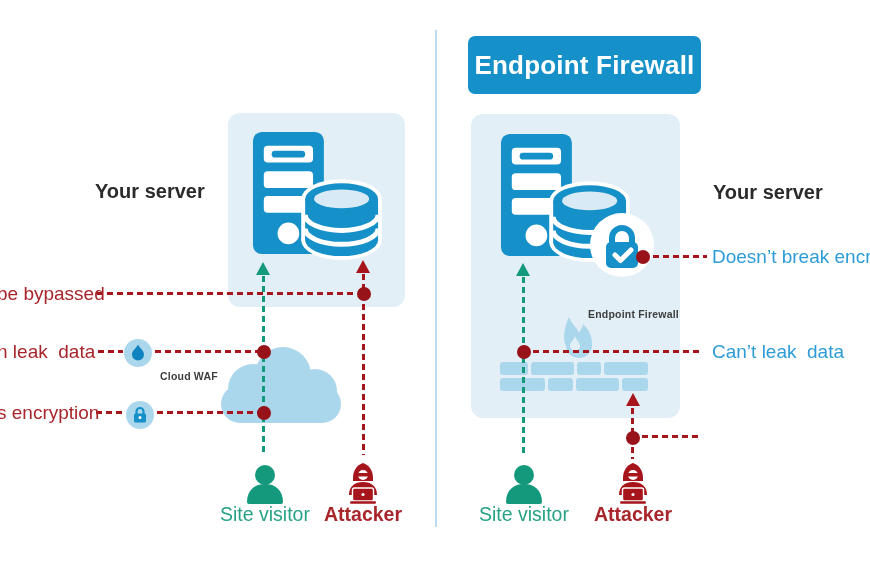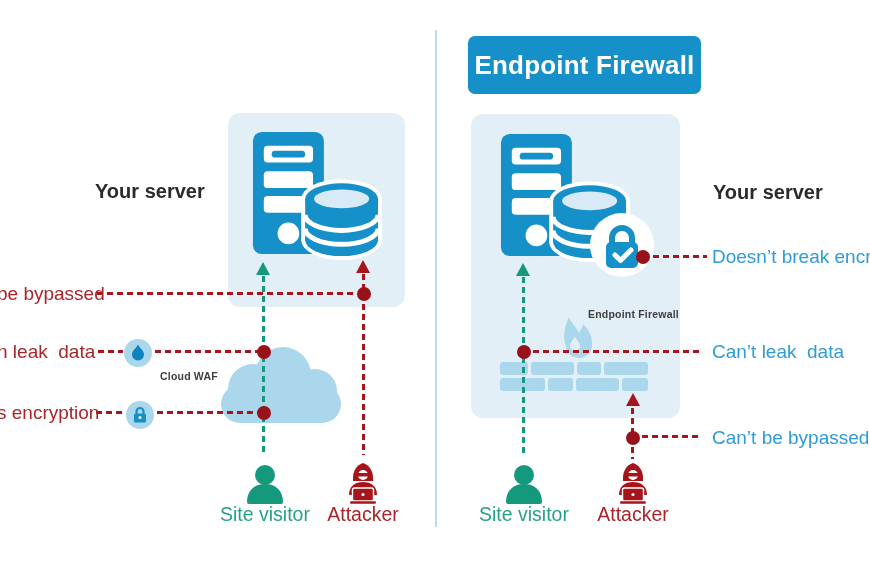--- a/index.html
+++ b/index.html
@@ -13,21 +13,21 @@
   .vd{position:absolute;width:3px;background:repeating-linear-gradient(180deg,var(--c) 0 6px,transparent 6px 10px);}
   .red{--c:var(--red-line);} .green{--c:var(--teal);}
   .arrow-up{position:absolute;width:0;height:0;border-left:7px solid transparent;
             border-right:7px solid transparent;border-bottom:13px solid var(--c);}
   .dot{position:absolute;width:14px;height:14px;border-radius:50%;background:var(--red-dot);z-index:5;}
   .ann{position:absolute;font-size:19px;white-space:pre;line-height:22px;z-index:6;}
   .ann-red{color:var(--red-text);} .ann-blue{color:var(--blue-text);}
   .server-label{position:absolute;font-size:20px;font-weight:700;color:#2b2b2b;}
   .mini-label{position:absolute;font-size:10.5px;font-weight:700;color:var(--dark-gray);letter-spacing:.2px;}
   .actor-label{position:absolute;width:150px;text-align:center;font-size:19.5px;line-height:23px;}
-  .visitor-label{color:var(--teal-text);} .attacker-label{color:var(--red-text);}
+  .visitor-label{color:var(--teal-text);} .attacker-label{color:var(--red-text);font-weight:bold;}
   .divider{position:absolute;background:var(--divider);}
   .brick{position:absolute;height:13px;border-radius:3px;background:var(--light-blue);z-index:1;}
   .z2{z-index:2;} .z3{z-index:3;} .z4{z-index:4;}
   svg{display:block;}
 </style>
 </head>
 <body>
 
 <div class="stage">
 
@@ -151,21 +151,20 @@
   <div class="dot" style="left:636px;top:250px;"></div>
   <div class="hd red z2" style="left:653px;top:255px;width:54px;"></div>
   <div class="ann ann-blue" style="left:712px;top:246px;">Doesn’t break encryp</div>
 
   <div class="dot" style="left:517px;top:345px;"></div>
   <div class="hd red z2" style="left:533px;top:350px;width:169px;"></div>
   <div class="ann ann-blue" style="left:712px;top:341px;">Can’t leak  data</div>
 
   <div class="dot" style="left:626px;top:431px;"></div>
   <div class="hd red z2" style="left:642px;top:435px;width:60px;"></div>
-  <div class="ann ann-blue" style="left:712px;top:427px;">Can’t be bypassed</div>
 
   <svg class="abs z3" style="left:245px;top:464px;" width="40" height="40" viewBox="0 0 40 40">
     <circle cx="20" cy="11" r="10" fill="var(--teal)"></circle>
     <path d="M4,38 C4,27 11,22 20,22 C29,22 36,27 36,38 Z" fill="var(--teal)" stroke="var(--teal)" stroke-width="4" stroke-linejoin="round"></path>
   </svg>
   <div class="actor-label visitor-label" style="left:190px;top:503px;">Site visitor</div>
 
   <svg class="abs z3" style="left:346px;top:462px;" width="34" height="42" viewBox="0 0 34 42">
     <path d="M17,1 C23.5,3 27,9 27,16 L27,19 L7,19 L7,16 C7,9 10.5,3 17,1 Z" fill="var(--red-line)"></path>
     <circle cx="17" cy="13" r="5" fill="#fff"></circle>

